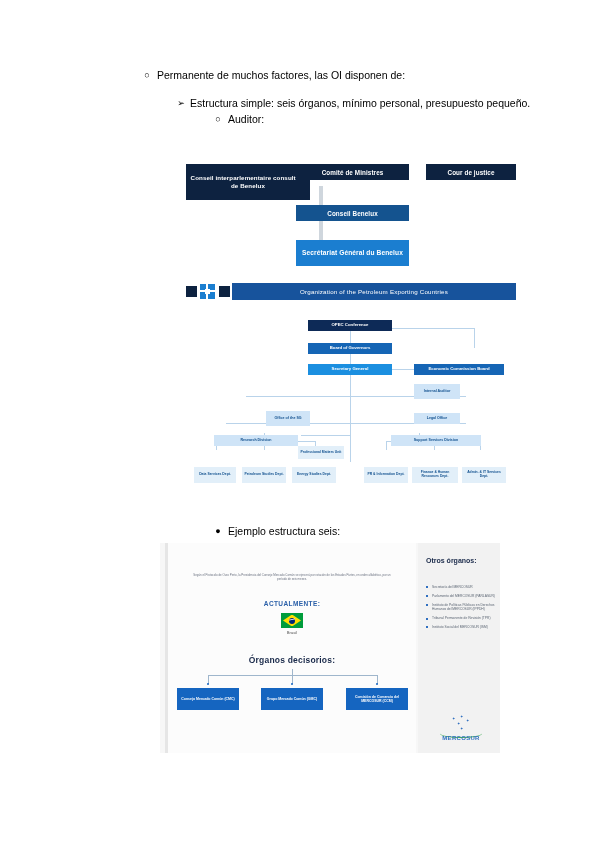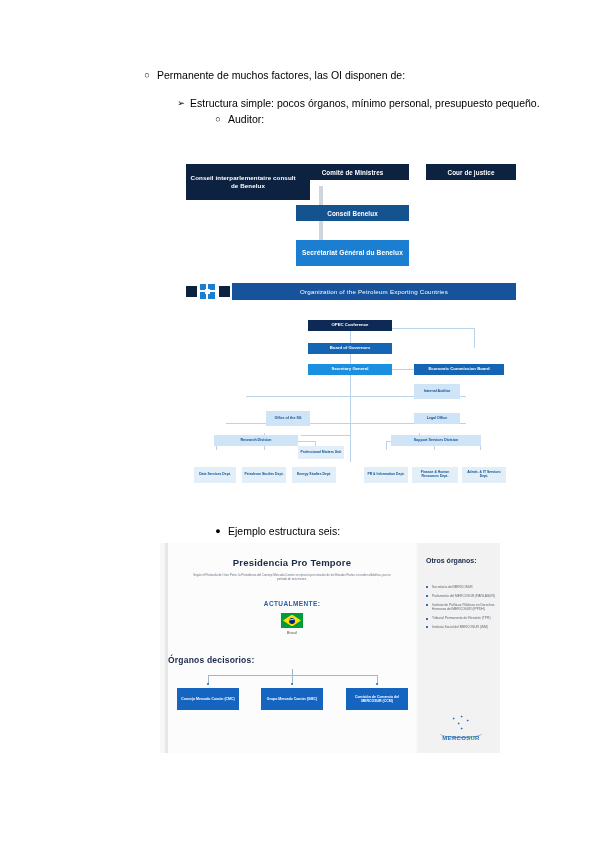--- a/index.html
+++ b/index.html
@@ -97,21 +97,21 @@
   }
   .flag .band{
     position:absolute;left:8px;top:6.3px;width:6px;height:1.1px;background:#fff;
     transform:rotate(-12deg);
   }
   .mc-flag-cap{
     position:absolute;left:0;top:87px;width:248px;text-align:center;
     font-size:4.2px;color:#555;
   }
   .mc-sub{
-    position:absolute;left:0;top:112px;width:248px;text-align:left;
+    position:absolute;left:0;top:112px;width:248px;text-align:center;
     font-size:8.5px;font-weight:700;color:#1a2a4a;letter-spacing:.2px;
   }
   .mcb{
     position:absolute;box-sizing:border-box;background:#1565c0;color:#fff;
     display:flex;align-items:center;justify-content:center;text-align:center;
     font-size:3.5px;font-weight:700;line-height:1.25;padding:1px;
   }
   .mcline{position:absolute;background:#9fb6cc;}
   .mcdot{position:absolute;width:2px;height:2px;background:#1565c0;border-radius:50%;}
 
@@ -145,21 +145,21 @@
 
   <div class="outline" style="top:68px;">
 
     <div class="bullet-row lvl1">
       <span class="bullet-mark">○</span>
       <span class="bullet-text">Permanente de muchos factores, las OI disponen de:</span>
     </div>
 
     <div class="bullet-row lvl2">
       <span class="bullet-mark">➢</span>
-      <span class="bullet-text">Estructura simple: pocos órganos, mínimo personal, presupuesto pequeño.</span>
+      <span class="bullet-text">Estructura simple: seis órganos, mínimo personal, presupuesto pequeño.</span>
     </div>
 
     <div class="bullet-row lvl3">
       <span class="bullet-mark">○</span>
       <span class="bullet-text">Auditor:</span>
     </div>
   </div>
 
   <div class="outline" style="top:524px;">
     <div class="bullet-row lvl-mid">
@@ -245,21 +245,20 @@
     <div class="ob ob-lighter" style="left:178px;top:184px;width:44px;height:16px;">PR &amp; Information Dept.</div>
 
     <div class="ob ob-lighter" style="left:226px;top:184px;width:46px;height:16px;">Finance &amp; Human Resources Dept.</div>
 
     <div class="ob ob-lighter" style="left:276px;top:184px;width:44px;height:16px;">Admin. &amp; IT Services Dept.</div>
   </div>
 
   <div class="figure" id="mercosur">
 
     <div class="mc-left">
-      <div class="mc-title">Presidencia Pro Tempore</div>
       <div class="mc-desc">Según el Protocolo de Ouro Preto, la Presidencia del Consejo Mercado Común se ejercerá por rotación de los Estados Partes, en orden alfabético, por un período de seis meses.</div>
       <div class="mc-actual">ACTUALMENTE:</div>
 
       <div class="flag">
         <div class="rhomb"></div>
         <div class="globe"></div>
         <div class="band"></div>
       </div>
       <div class="mc-flag-cap">Brasil</div>
 

